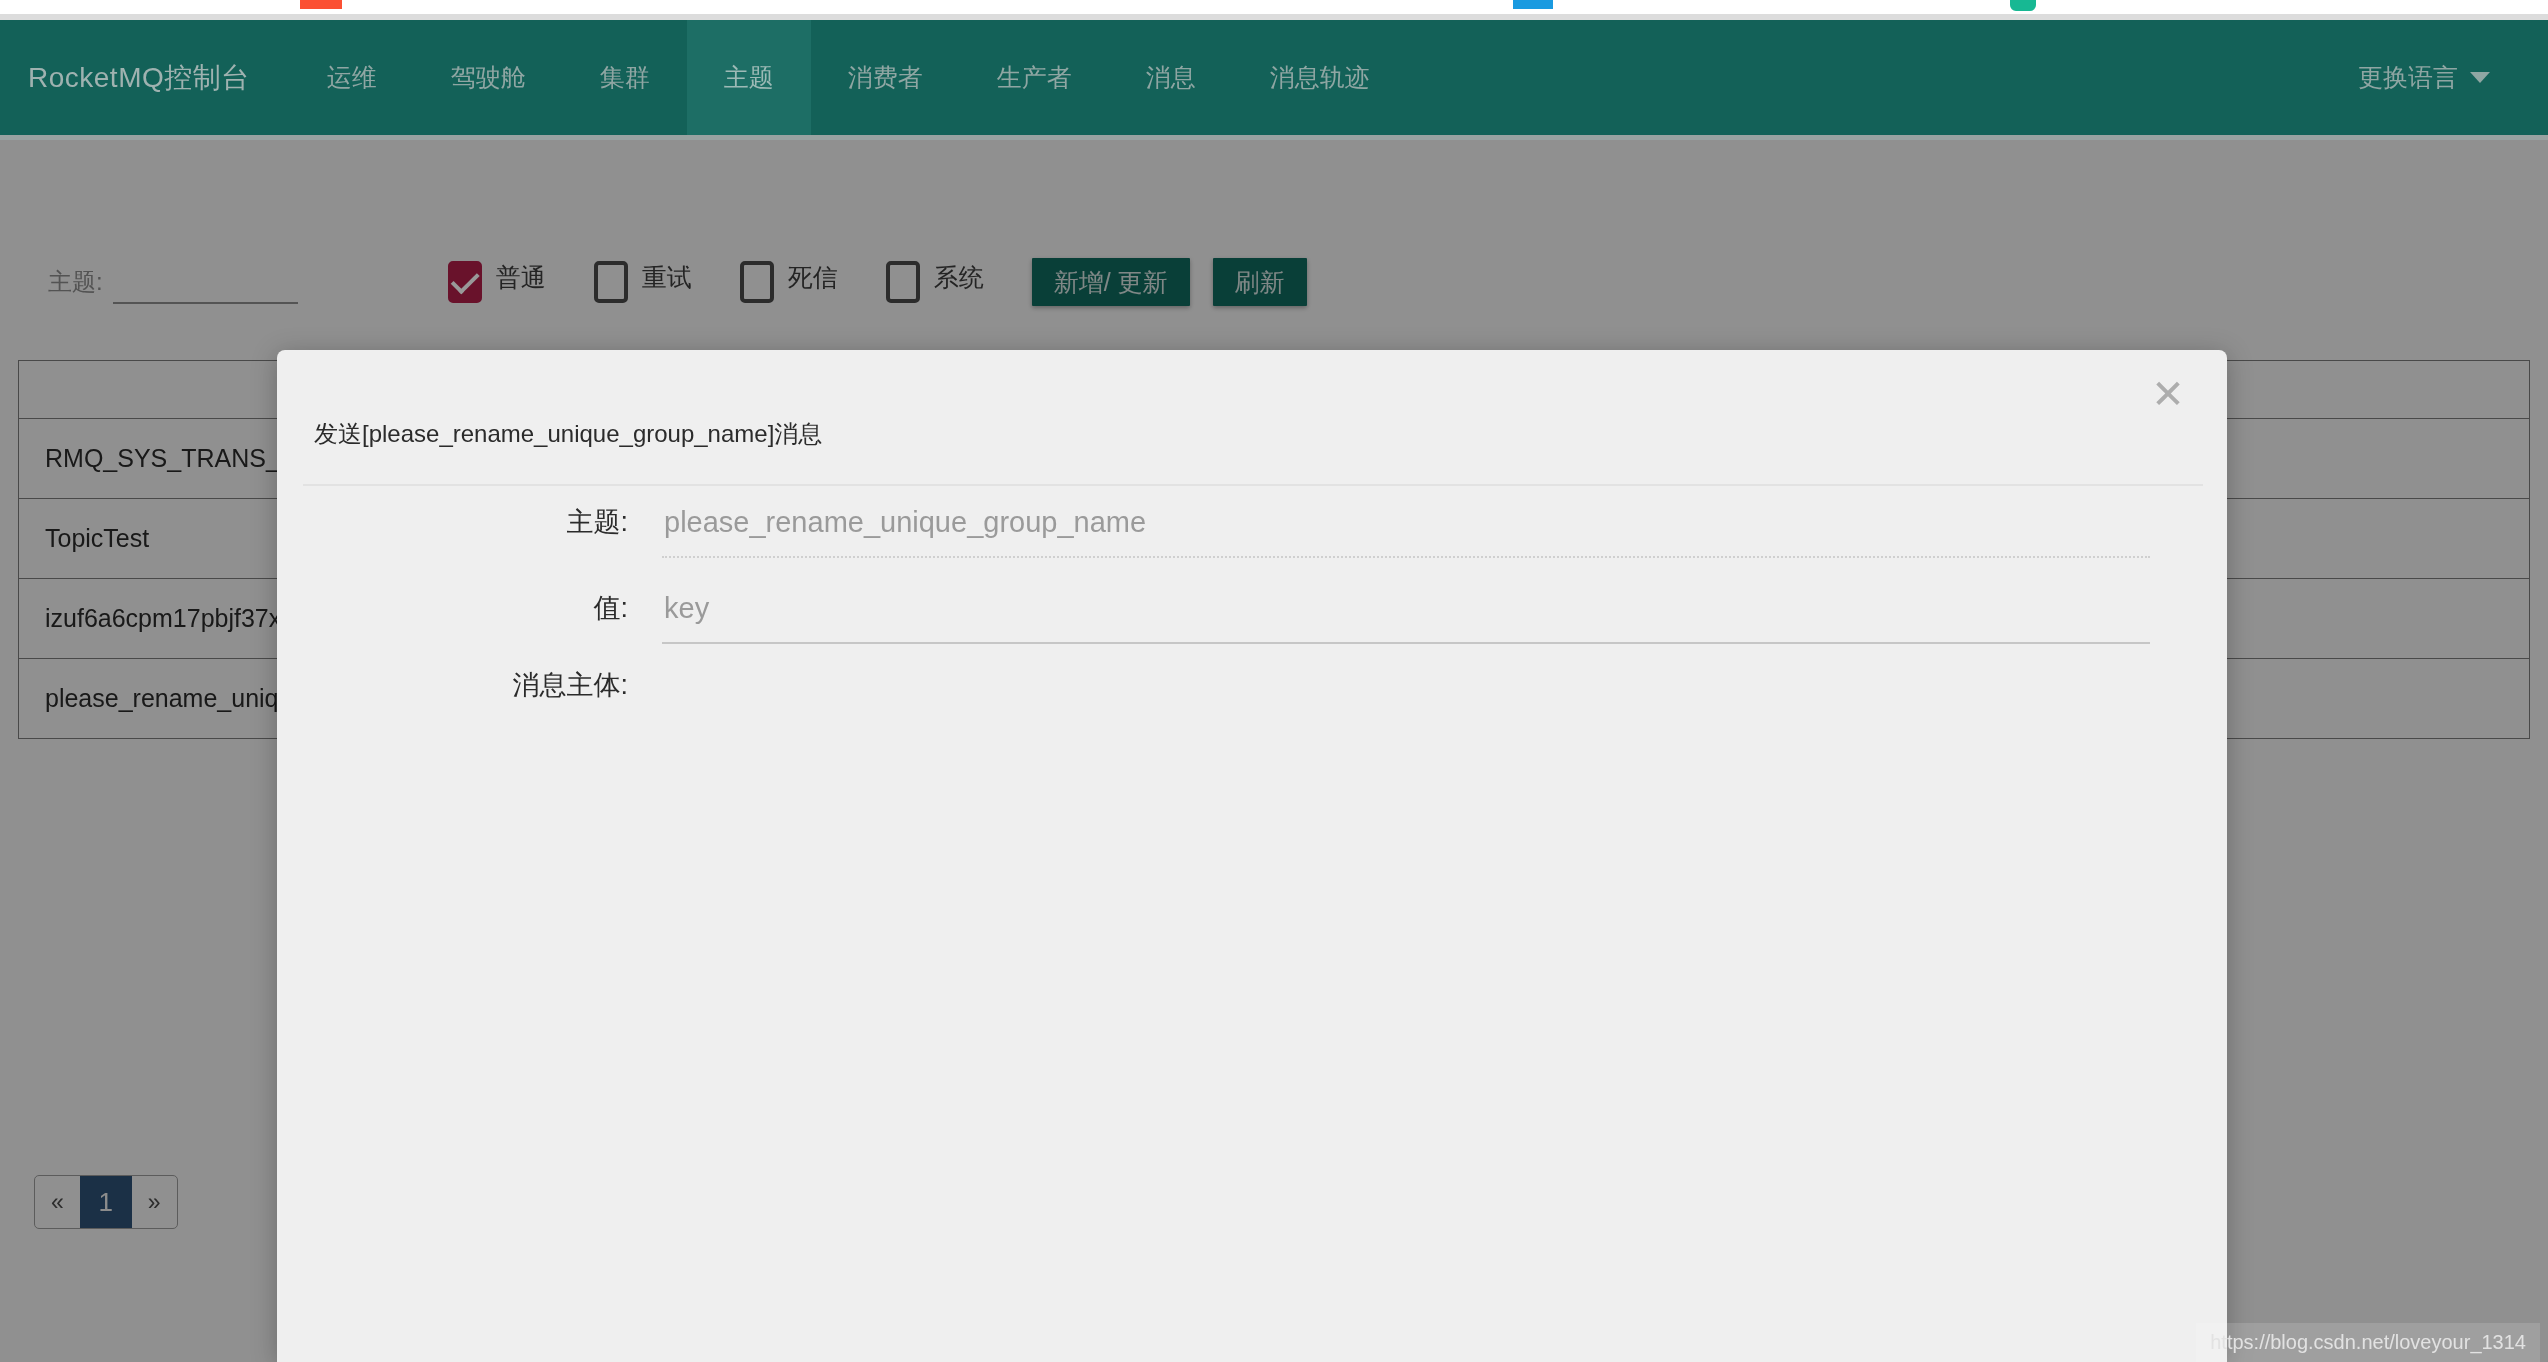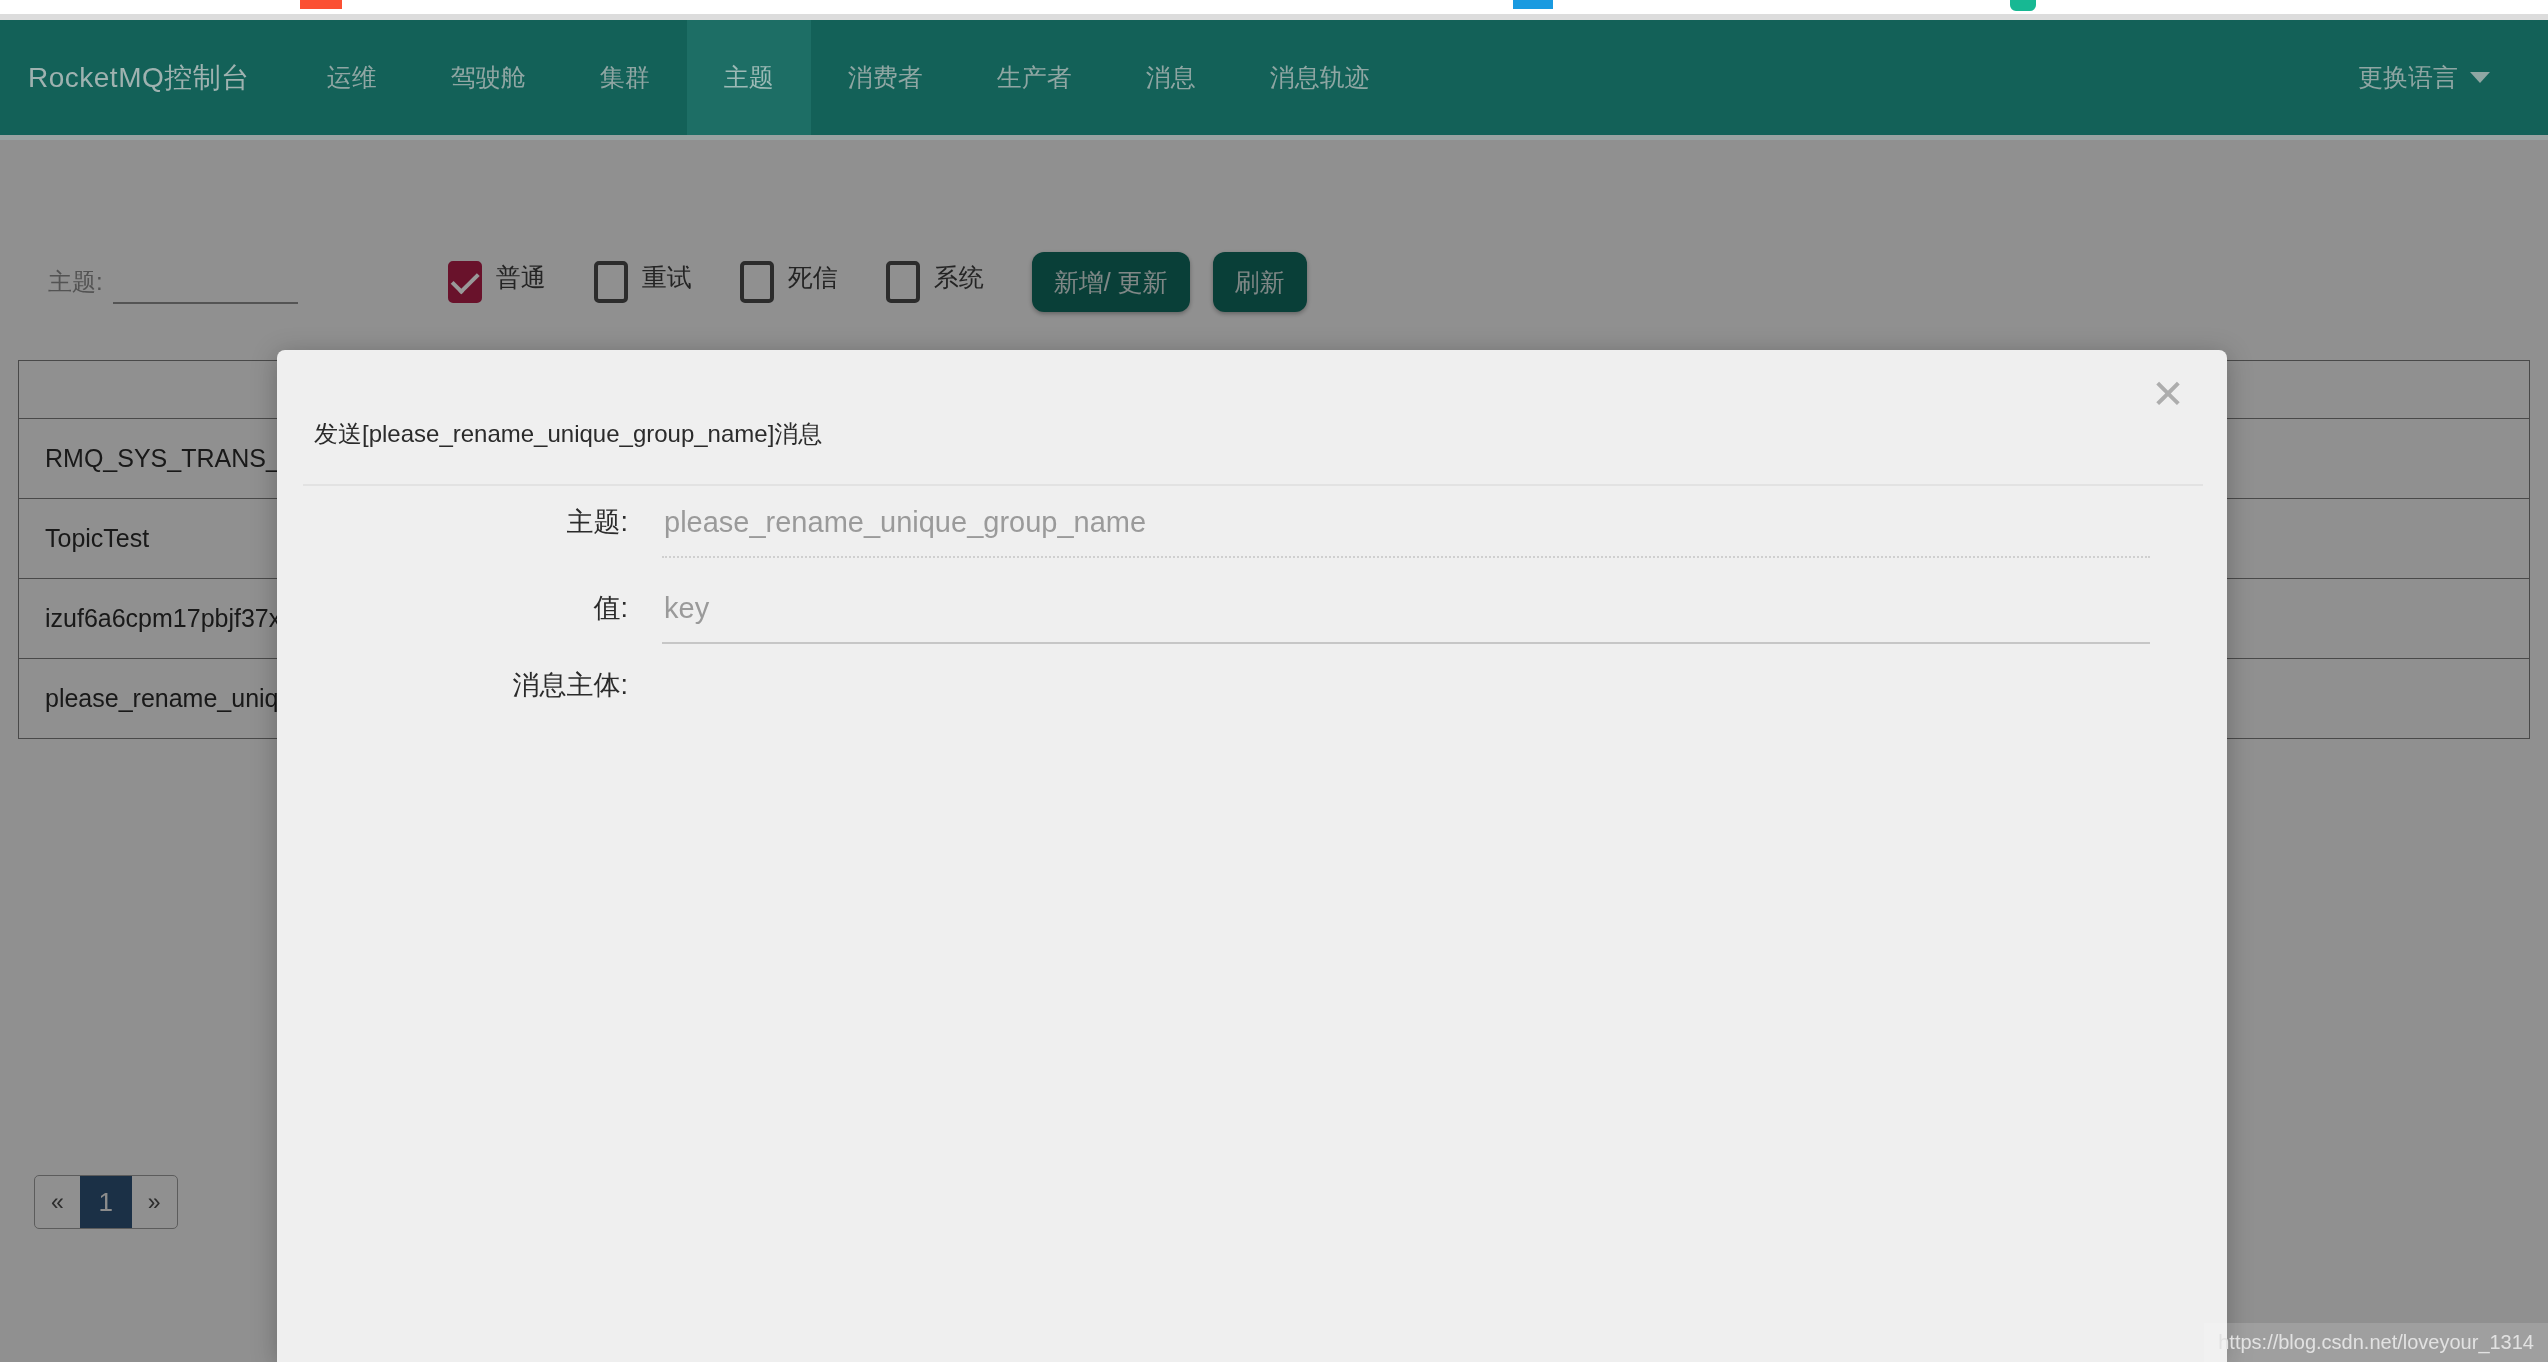--- a/index.html
+++ b/index.html
@@ -91,24 +91,24 @@
     display: flex; align-items: center; justify-content: center;
   }
   .chkbox.checked::after {
     content: ""; display: block;
     width: 11px; height: 22px;
     border: solid #ffffff; border-width: 0 4px 4px 0;
     transform: rotate(45deg) translate(-1px,-2px);
   }
   .chk-label { margin-left: 14px; font-size: 25px; color: #3c3c3c; white-space: nowrap; }
   .btn {
-    border: none; border-radius: 12px;
+    border: none; border-radius: 1px;
     background: #0f6a5e; color: #d5e2e0;
     font-size: 25px; font-family: inherit;
-    padding: 0 22px; height: 60px; cursor: pointer;
+    padding: 0 22px; height: 48px; cursor: pointer;
     box-shadow: 0 2px 4px rgba(0,0,0,.3);
     white-space: nowrap;
   }
   .btn + .btn { margin-left: 23px; }
 
   
   .table {
     position: absolute; left: 18px; top: 220px;
     width: 2512px;
     border: 1px solid #7b7b7b; border-bottom: none;
@@ -180,21 +180,21 @@
   .field input { height: 56px; }
   .field textarea { height: 170px; resize: none; padding-top: 4px; line-height: 1.3; }
   .uline { height: 2px; width: 100%; }
   .uline.dotted { height: 0; border-bottom: 2px dotted #cfcfcf; }
   .uline.solid  { background: #c6c6c6; }
   .uline.focus  { height: 4px; background: #119187; }
   .uline.none   { height: 0; }
 
   
   .watermark {
-    position: absolute; right: 0; bottom: 0;
+    position: absolute; right: 8px; bottom: 0;
     background: rgba(255,255,255,0.14);
     color: #e2e2e2; font-size: 20px;
     padding: 8px 14px;
     z-index: 20; white-space: nowrap; margin-top: 36px;
   }
 </style>
 </head>
 <body>
 
 <div class="screen">

